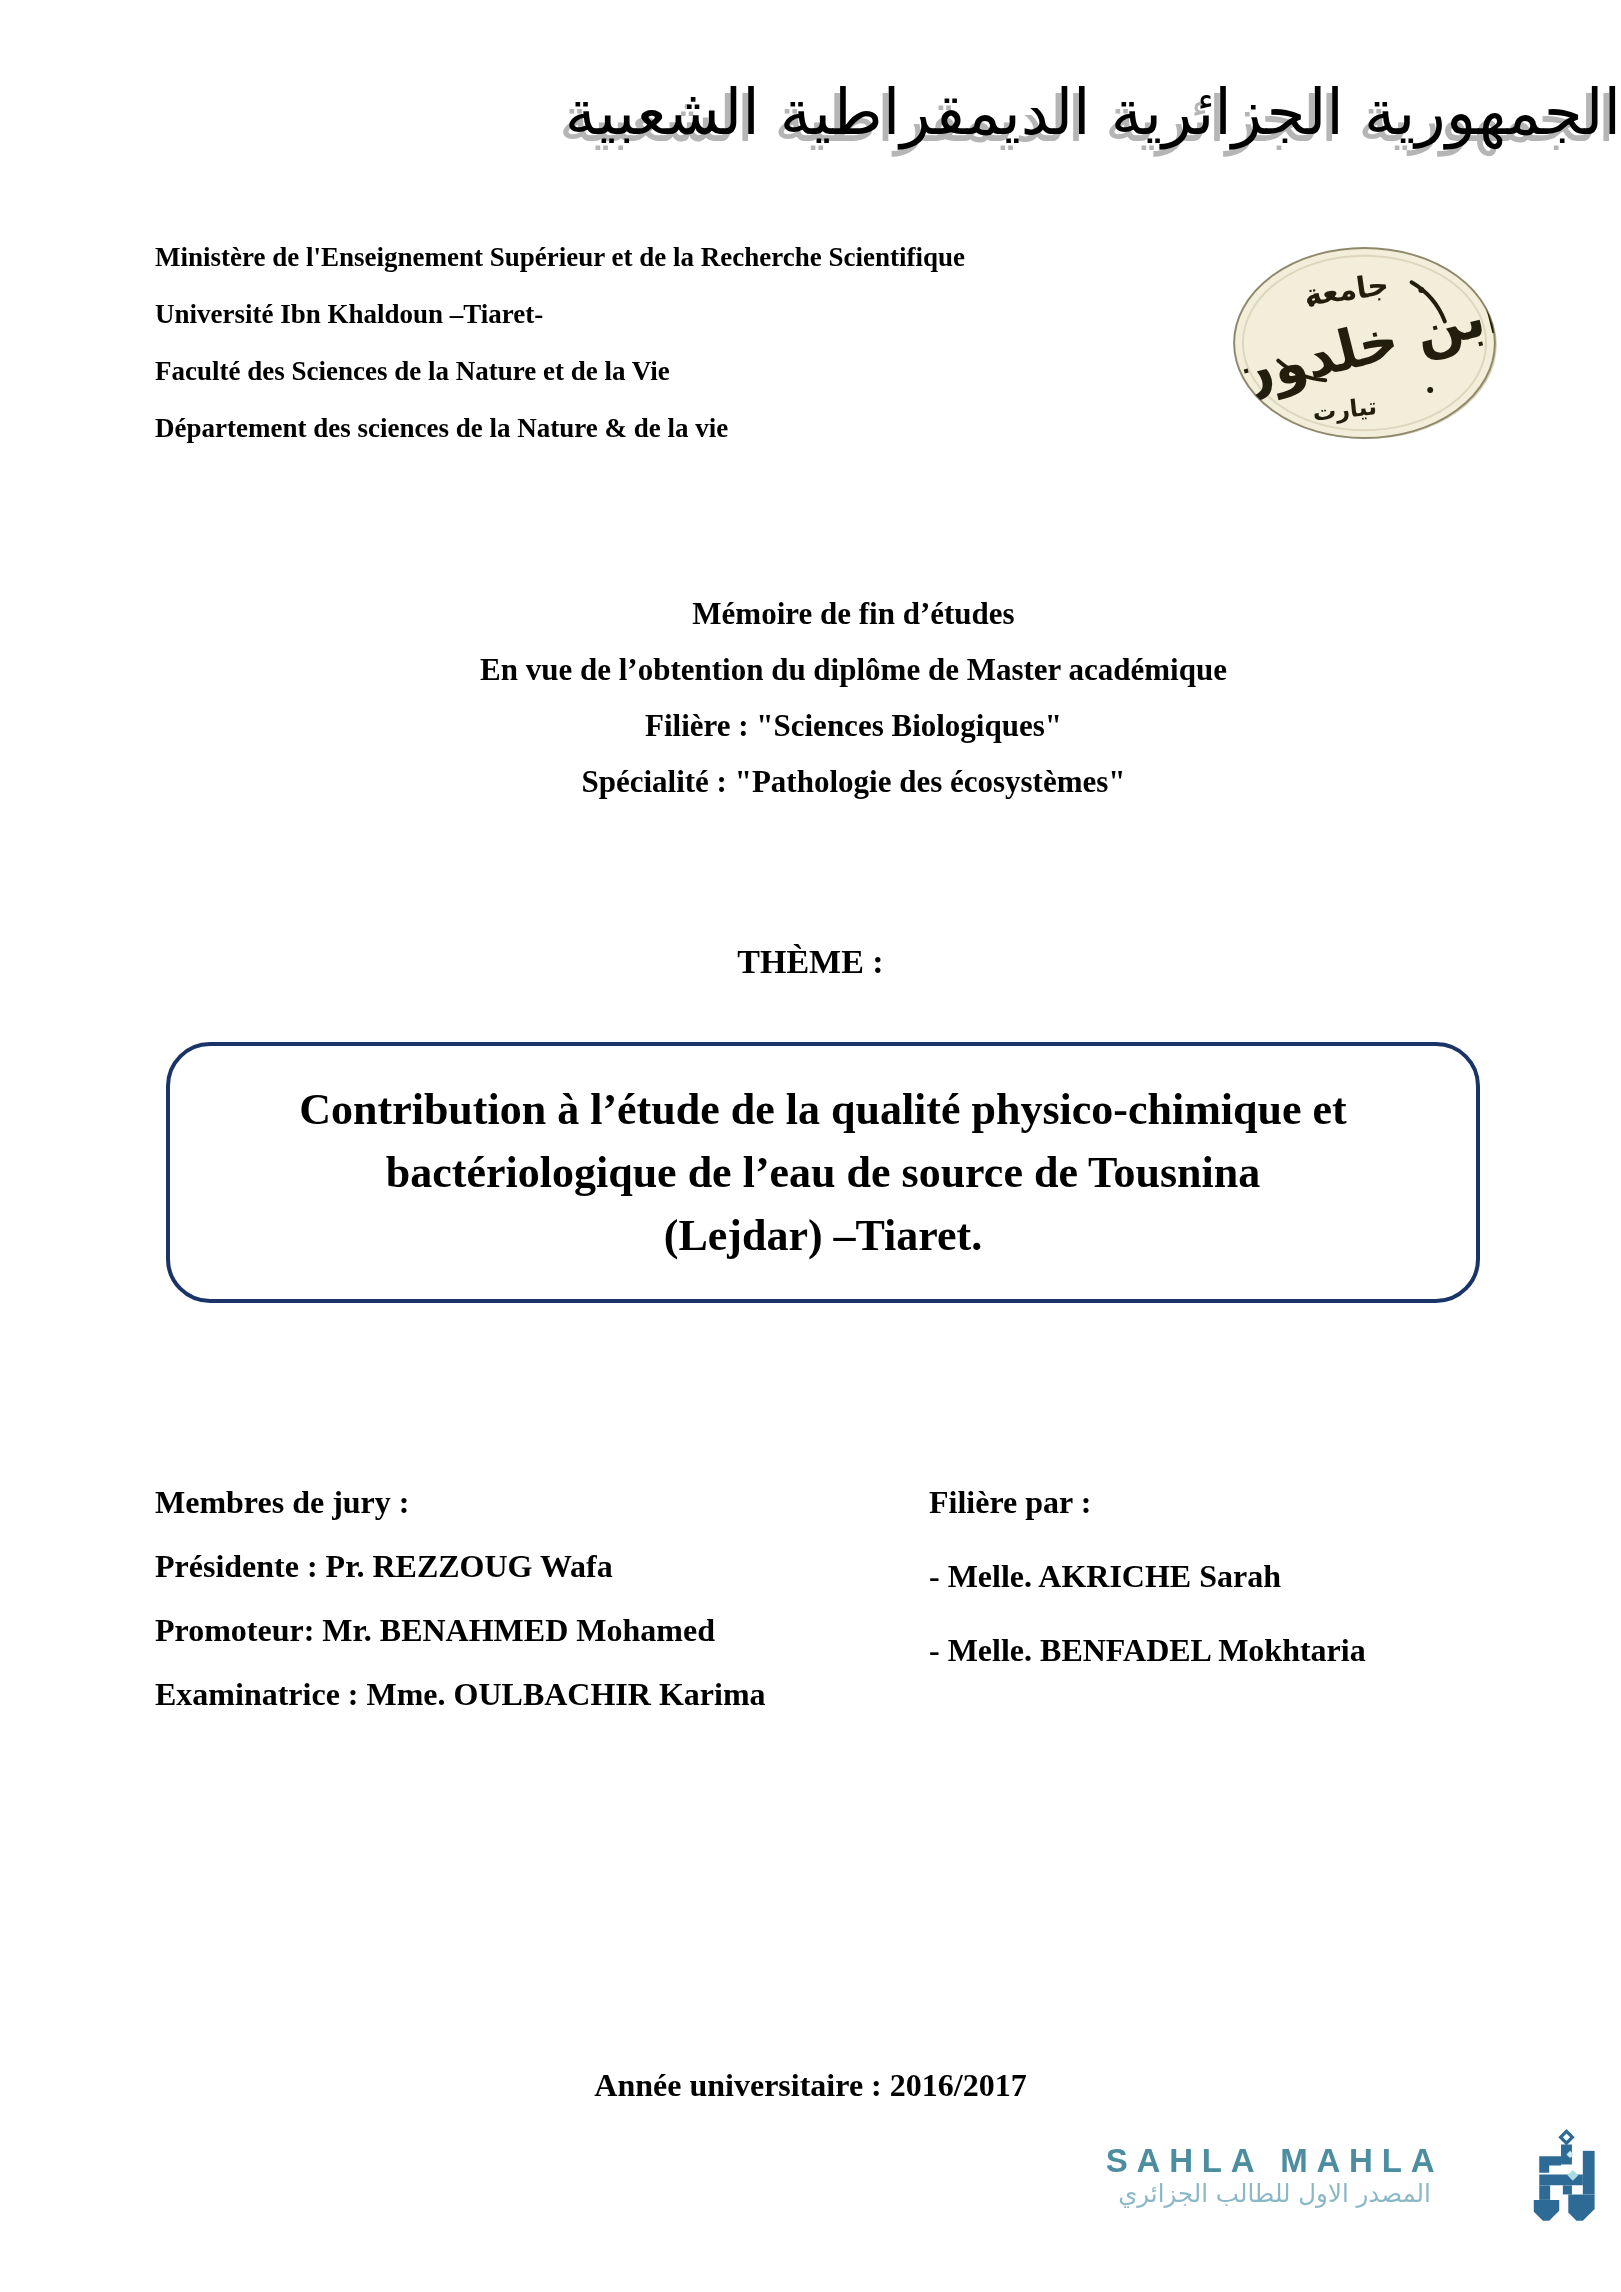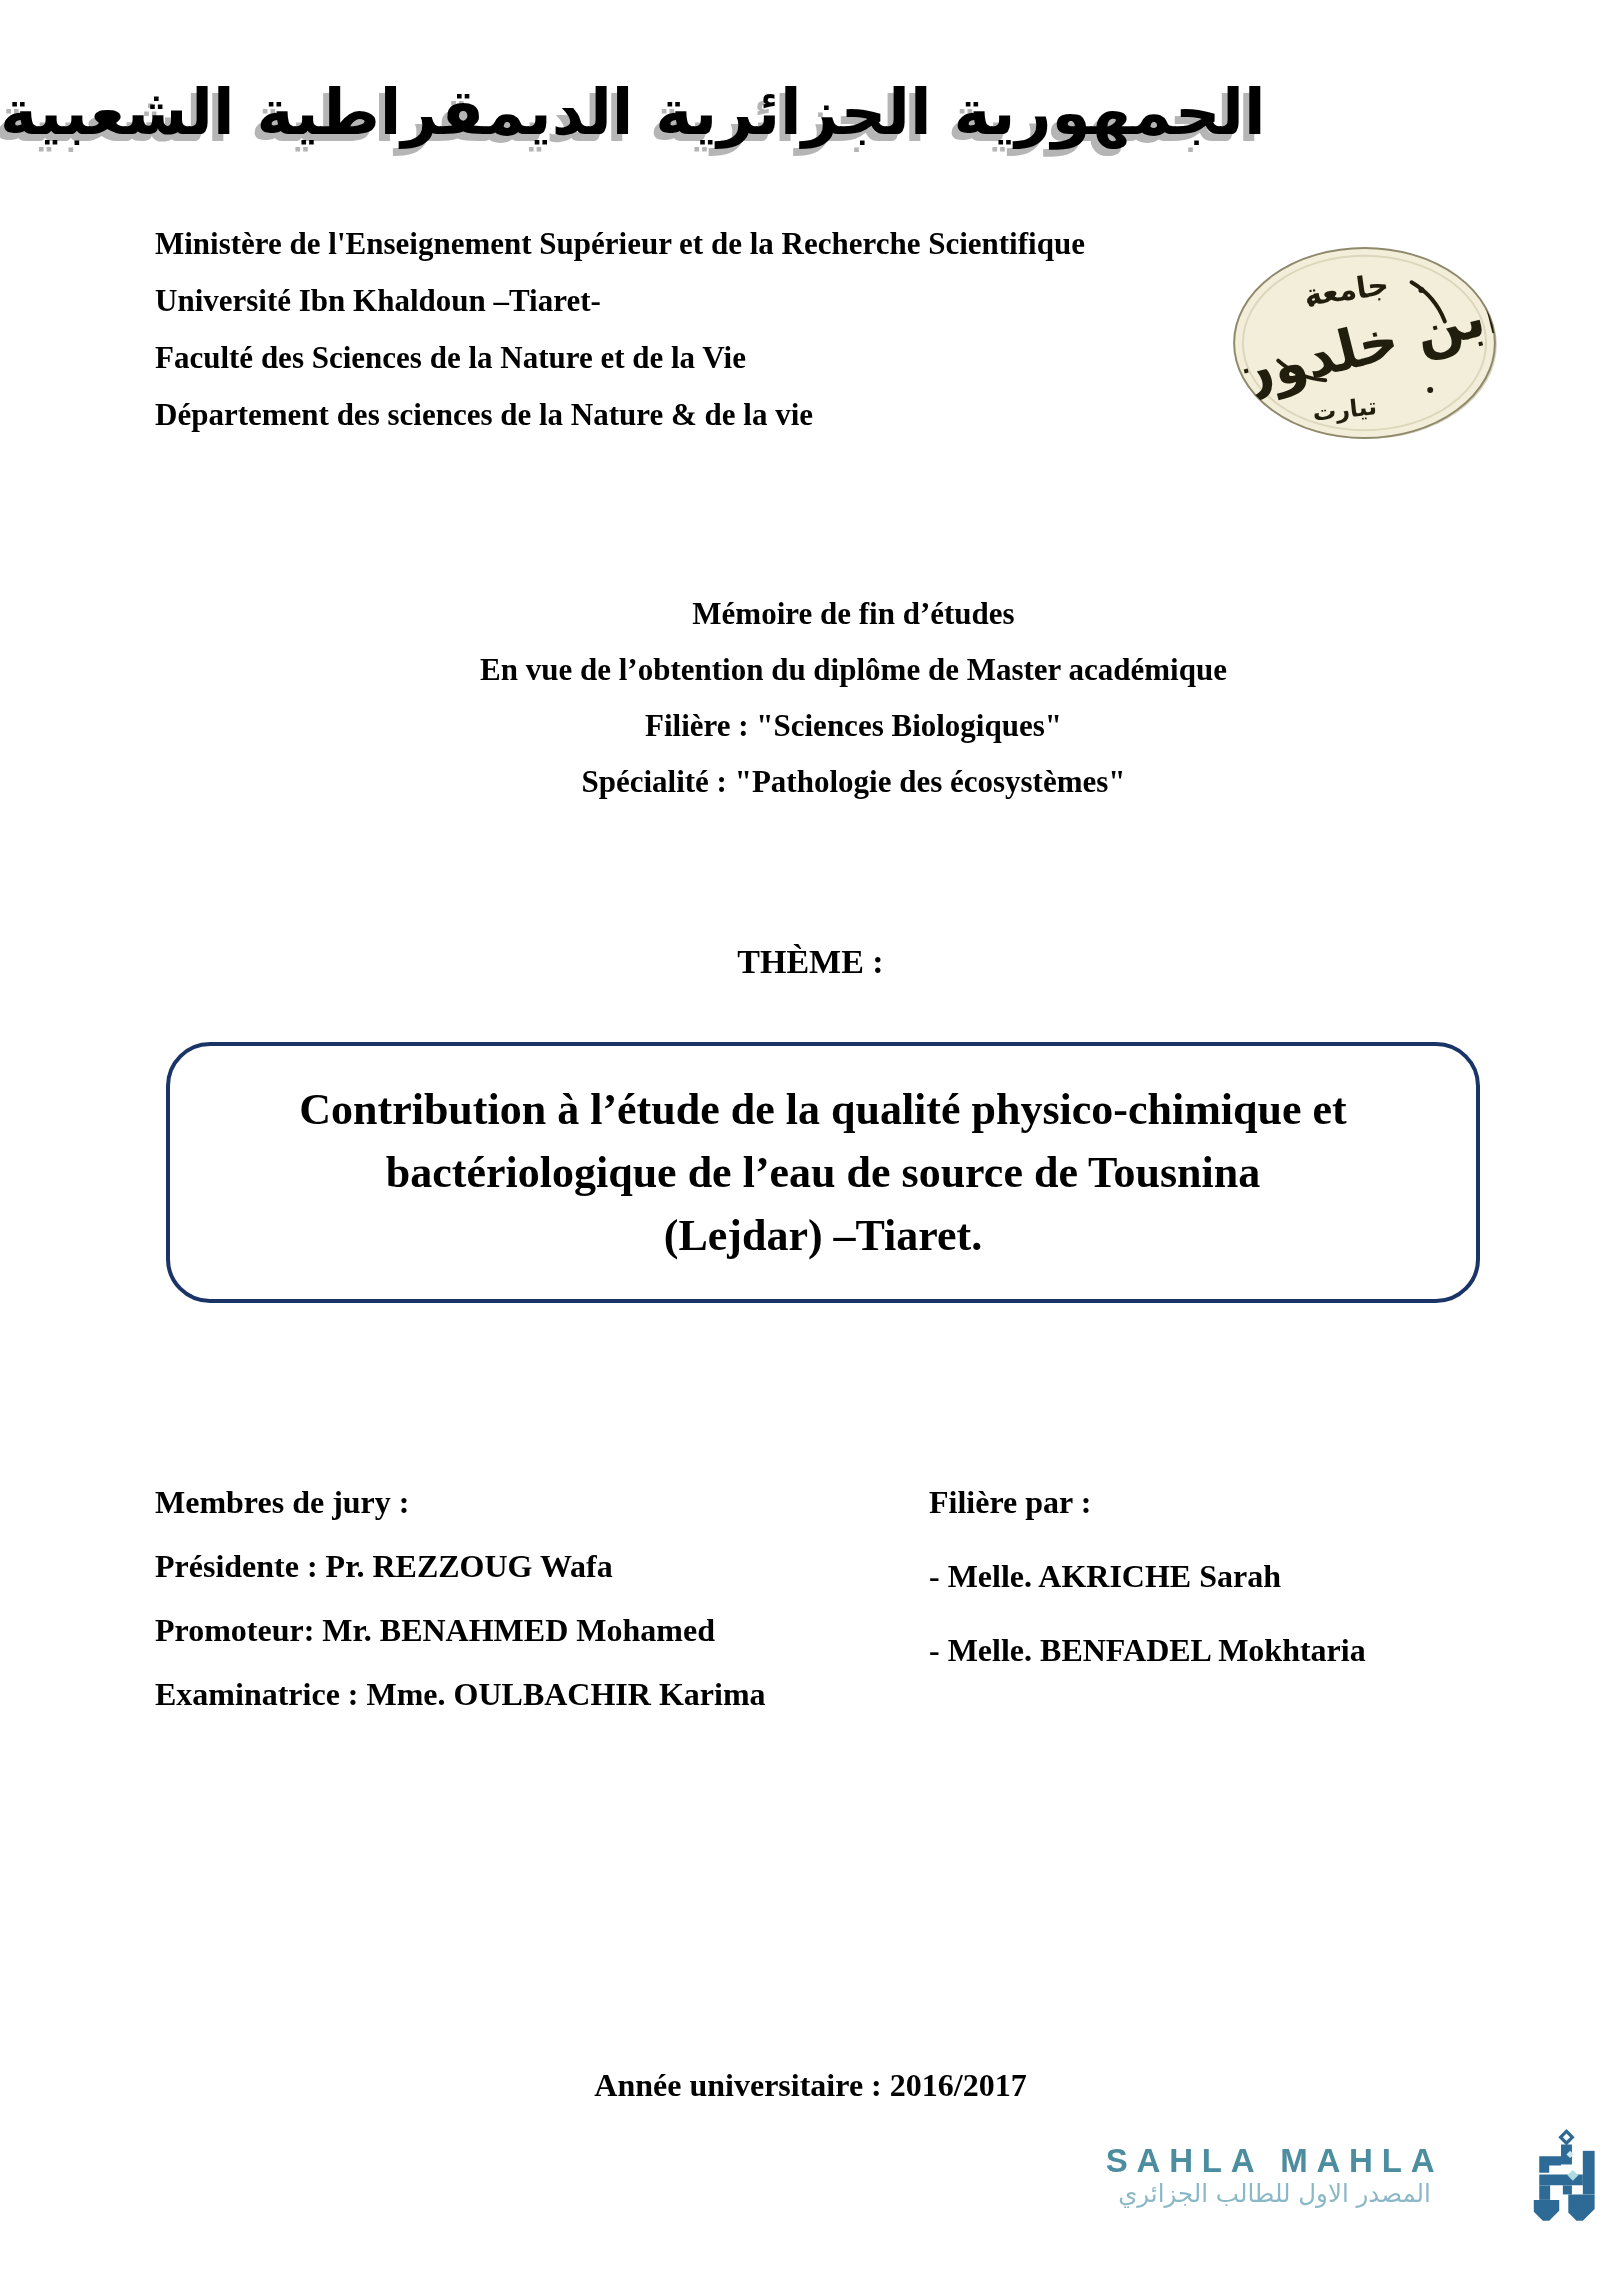--- a/index.html
+++ b/index.html
@@ -12,29 +12,29 @@
   .page{
     position:relative;
     width:1621px;height:2293px;
     background:#ffffff;
     font-family:"Liberation Serif","DejaVu Serif",serif;
     font-weight:bold;color:#000;
     overflow:hidden;
   }
   .arabic-title{
     position:absolute;top:76px;left:0;width:100%;
-    text-align:left;direction:rtl;
+    text-align:right;direction:rtl;
     font-family:"DejaVu Sans",sans-serif;
-    font-size:63px;font-weight:bold;color:#000;
+    font-size:63px;font-weight:normal;color:#000;
     text-shadow:-5.9px 6.9px 0 #b5b5b5;
     letter-spacing:1px;
   }
   .ministry{
-    position:absolute;top:215px;left:155px;
-    font-size:31px;line-height:57px;white-space:nowrap;
+    position:absolute;top:229px;left:155px;
+    font-size:27px;line-height:57px;white-space:nowrap;
   }
   .seal{
     position:absolute;top:243px;left:1229px;width:271px;height:200px;
   }
   .intro{
     position:absolute;top:586px;left:0;width:100%;
     text-align:center;font-size:31px;line-height:56px;padding-left:43px;
   }
   .theme-label{
     position:absolute;top:943px;left:0;width:100%;

